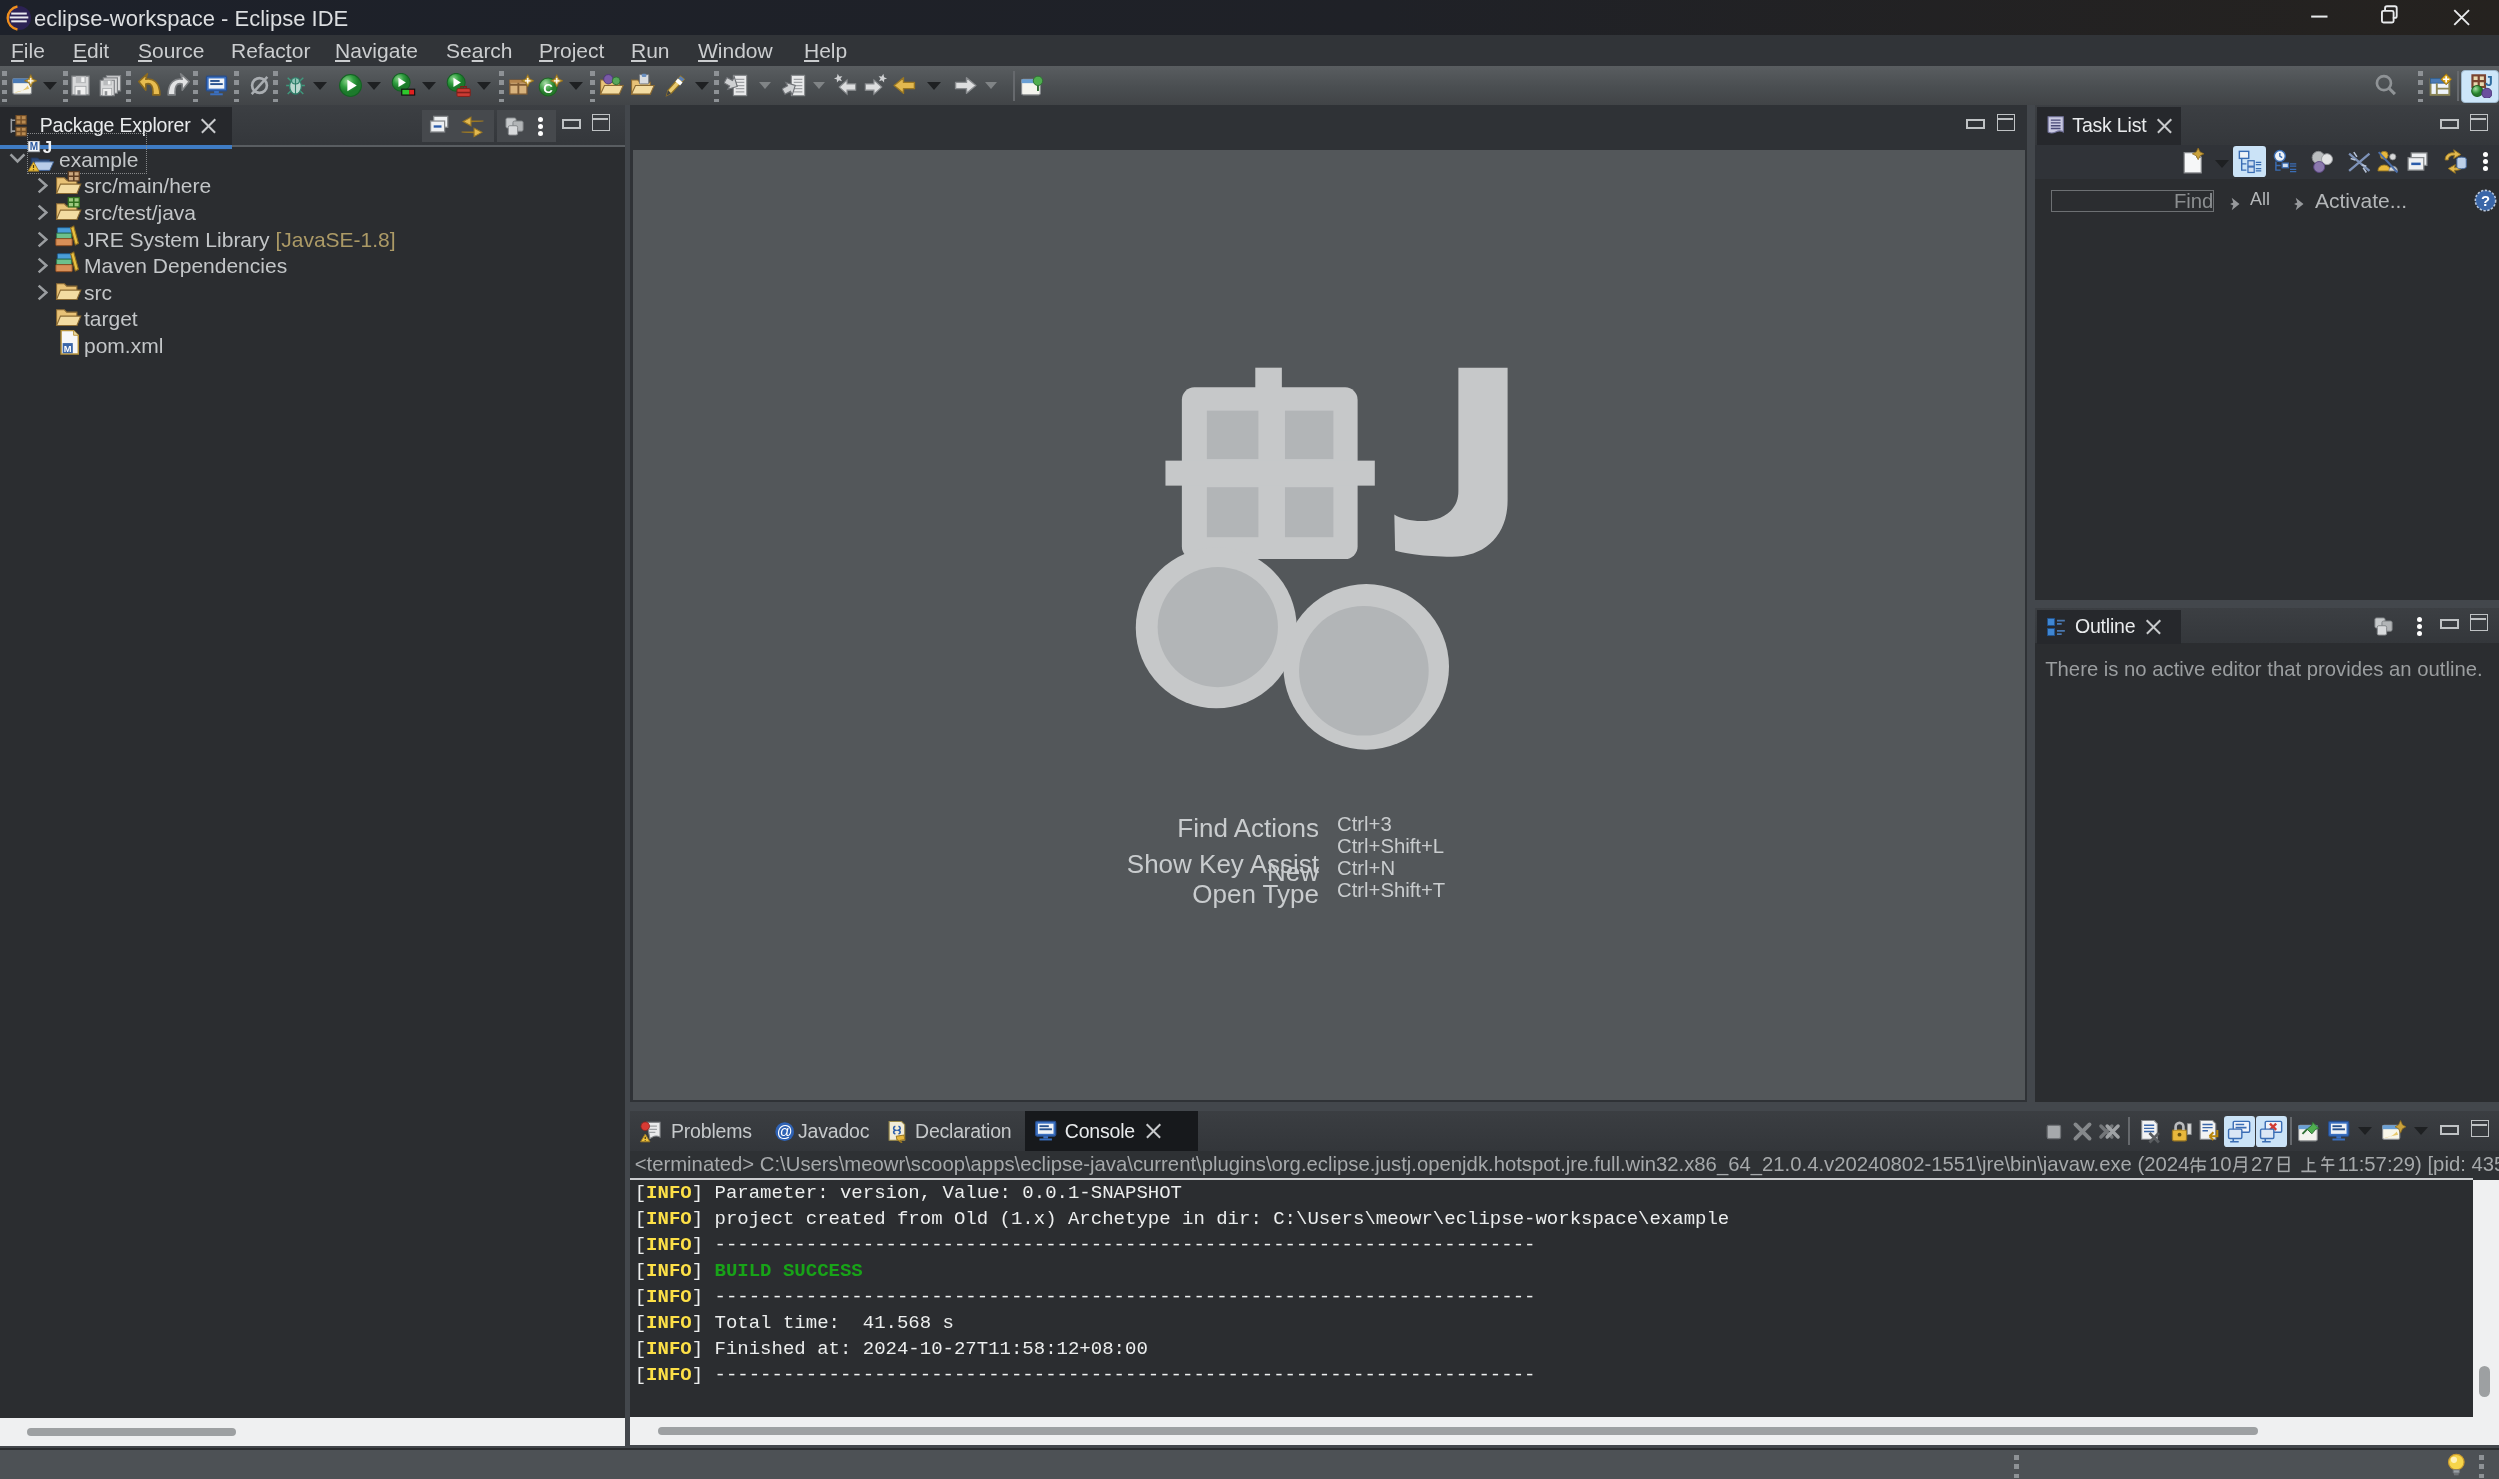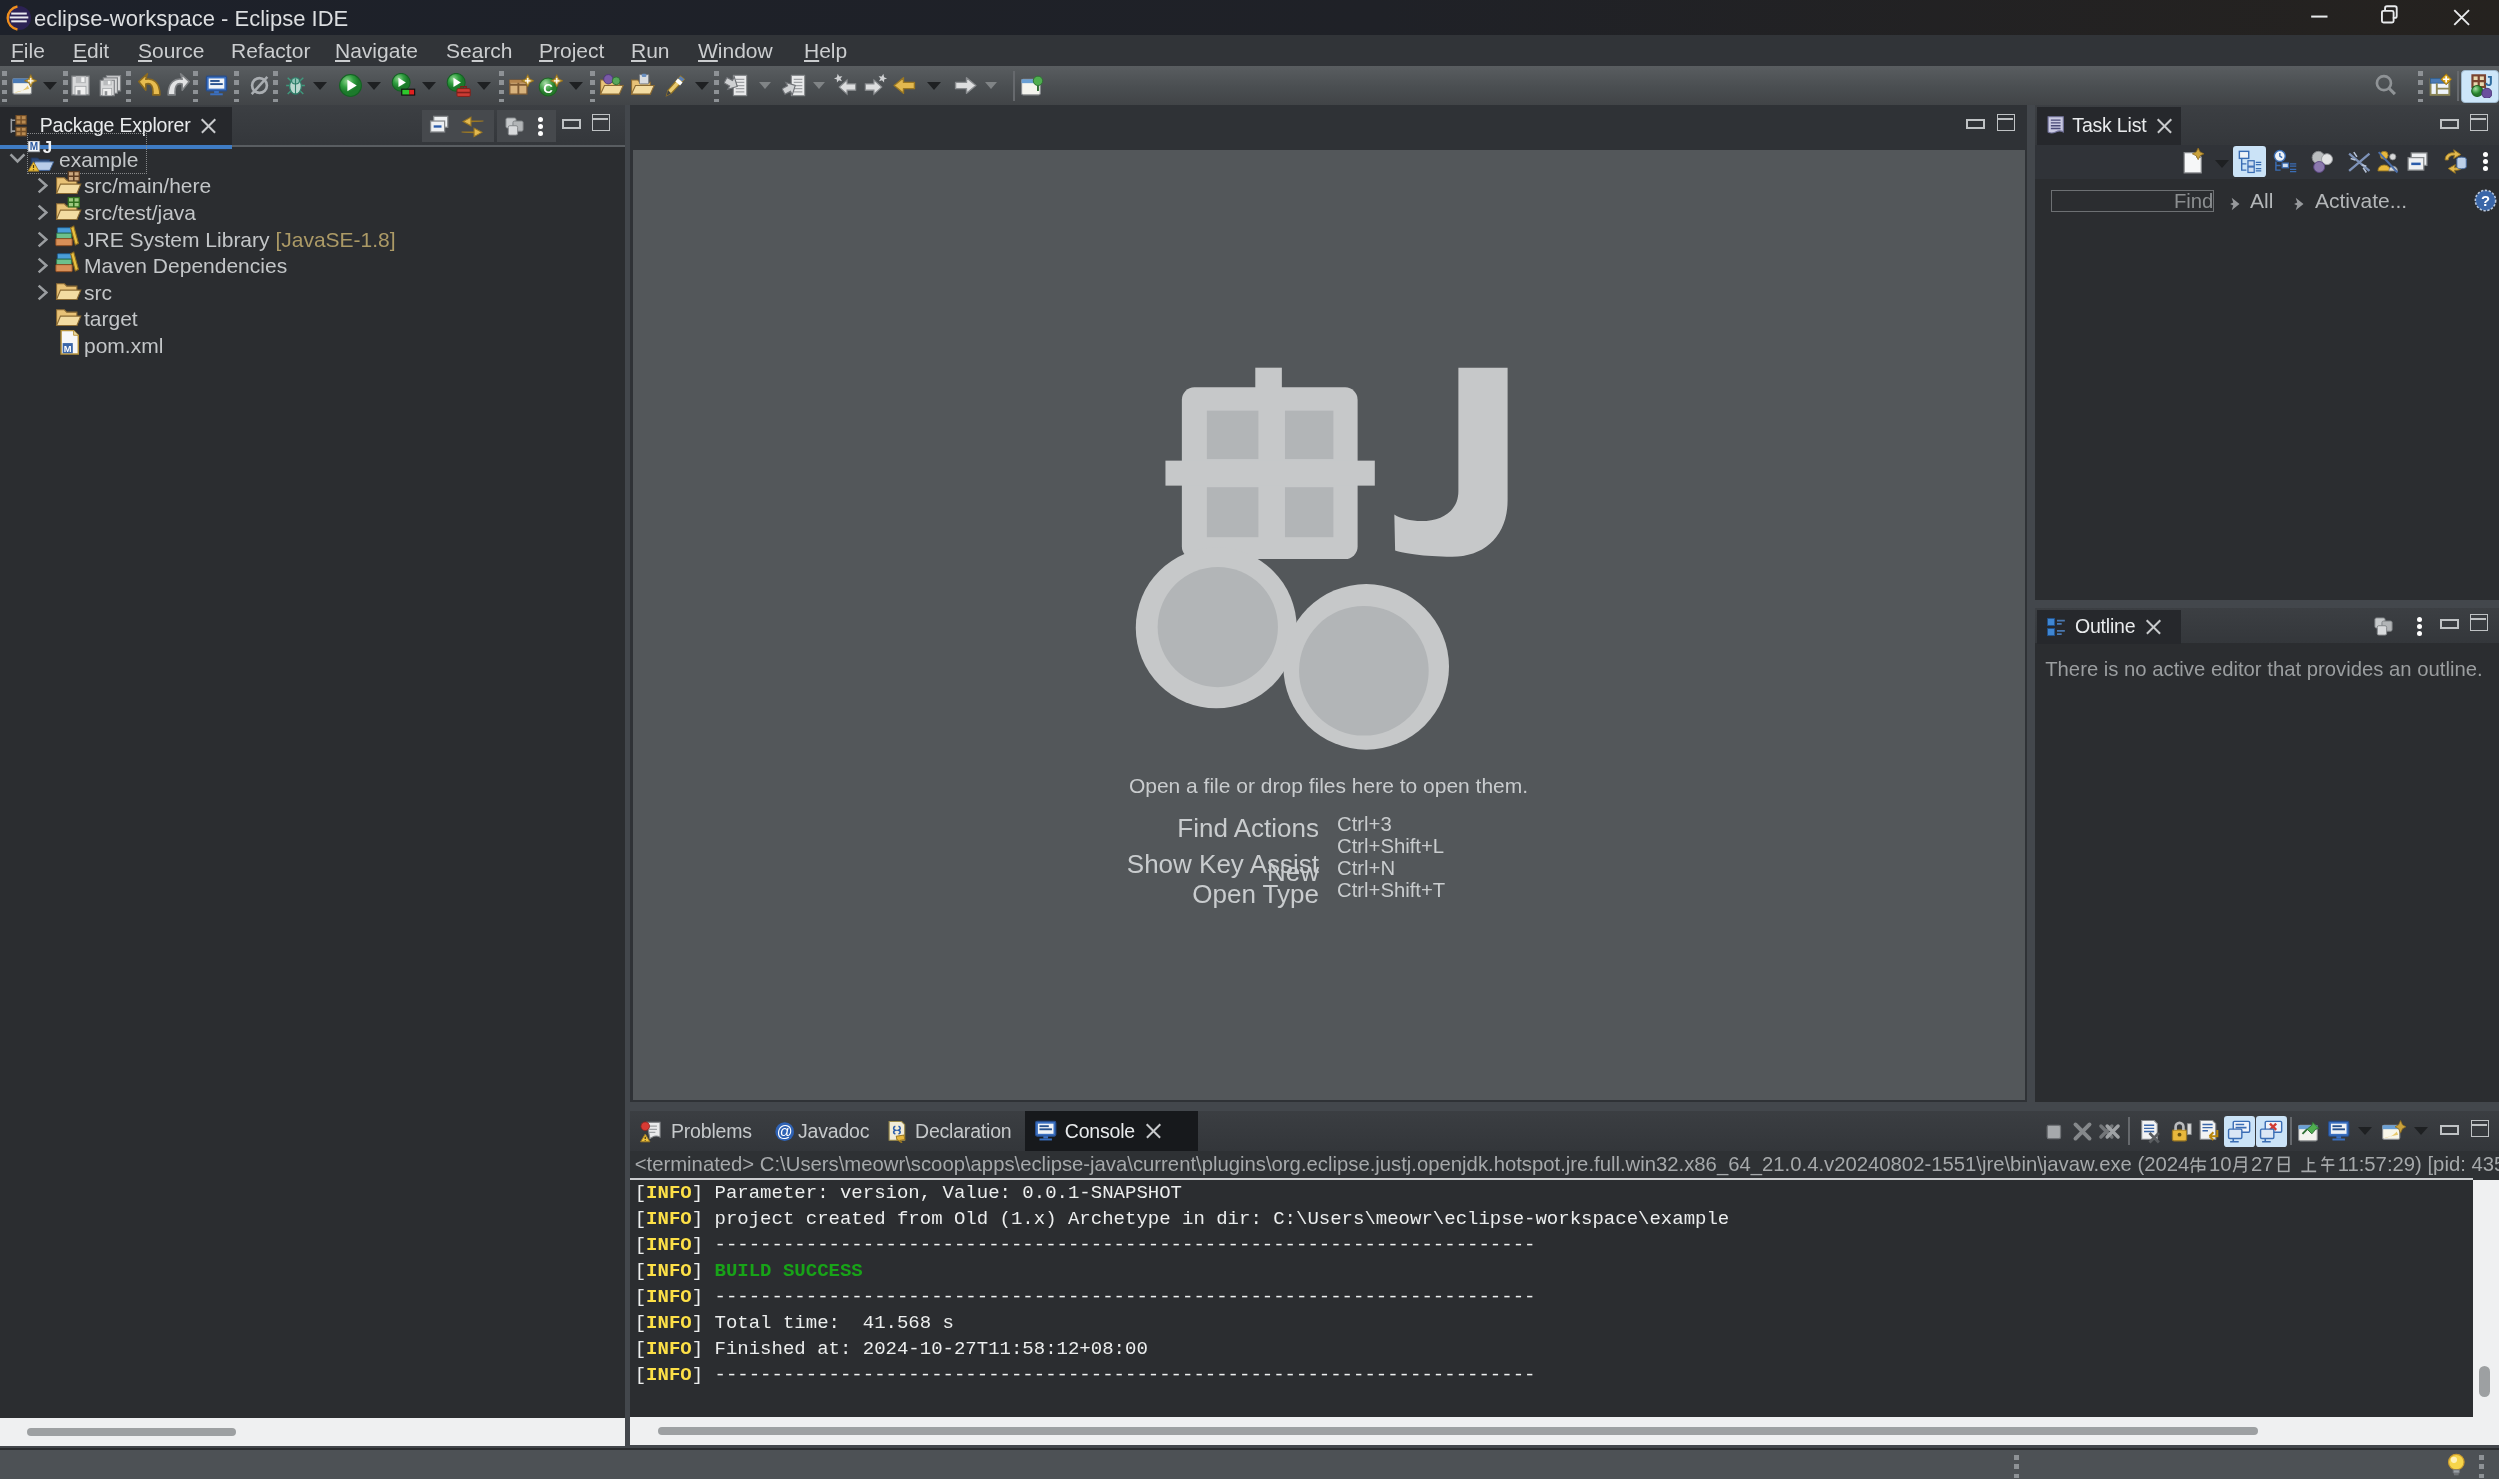--- a/index.html
+++ b/index.html
@@ -460,21 +460,20 @@
  C483 221 454 248 412 248
  C376 248 348 243 339 240
  L338 194
  C350 202 378 206 397 198
  C411 192 420 181 420 164 Z" fill="#c6c8c9"></path>
  <circle cx="110" cy="339" r="103" fill="#c6c8c9"></circle>
  <circle cx="112" cy="338" r="77" fill="#b2b5b7"></circle>
  <circle cx="302" cy="389" r="106" fill="#c6c8c9"></circle>
  <circle cx="299" cy="394" r="83" fill="#b2b5b7"></circle>
     </svg>
-  <div id="wm-caption">Open a file or drop files here to open them.</div>
   <div class="sk-label" style="top:708px">Find Actions</div>
     <div class="sk-key" style="top:708px">Ctrl+3</div>
   <div class="sk-label" style="top:744px">Show Key Assist</div>
     <div class="sk-key" style="top:730px">Ctrl+Shift+L</div>
   <div class="sk-label" style="top:752px">New</div>
     <div class="sk-key" style="top:752px">Ctrl+N</div>
   <div class="sk-label" style="top:774px">Open Type</div>
     <div class="sk-key" style="top:774px">Ctrl+Shift+T</div>
 </div>
 
@@ -543,21 +542,21 @@
   <svg class="abs" style="left:441px;top:44px" width="19" height="26.6" viewBox="0 0 24 34" id="i-dots3b">
       <circle cx="12" cy="7" r="3.2" fill="#fff"></circle>
       <circle cx="12" cy="16" r="3.2" fill="#fff"></circle>
       <circle cx="12" cy="25" r="3.2" fill="#fff"></circle>
     </svg>
 
   <div class="abs" style="left:16.4px;top:85px;width:163px;height:22px;border:0.8px solid #6d7073;color:#8b8e90;font-size:20.3px;padding-left:6.3px;line-height:20.3px">Find</div>
   <svg class="abs" style="left:192px;top:88px" width="15.6" height="19" viewBox="0 0 20 24" id="i-arr1">
       <path d="M4 20 L14 12 L4 4 L6 10 L2 12 L6 14 Z" fill="#97999c" transform="translate(2,2)"></path>
     </svg>
-  <div class="abs" style="left:215px;top:84px;font-size:21px;color:#b4b7b9">All</div>
+  <div class="abs" style="left:215px;top:84px;font-size:18px;color:#b4b7b9">All</div>
   <svg class="abs" style="left:256px;top:88px" width="15.6" height="19" viewBox="0 0 20 24" id="i-arr2">
       <path d="M4 20 L14 12 L4 4 L6 10 L2 12 L6 14 Z" fill="#97999c" transform="translate(2,2)"></path>
     </svg>
   <div class="abs" style="left:280px;top:84px;font-size:21px;color:#b4b7b9">Activate...</div>
   <svg class="abs" style="left:438px;top:83px" width="25" height="25" viewBox="0 0 32 32" id="i-help">
  <circle cx="16" cy="16" r="13" fill="#3a66a8" stroke="#b9c8de" stroke-width="2" stroke-dasharray="3 2"></circle>
  <text x="16" y="23" font-size="19" font-family="Liberation Sans" font-weight="bold" fill="#fff" text-anchor="middle">?</text>
     </svg>
 </div>
 

